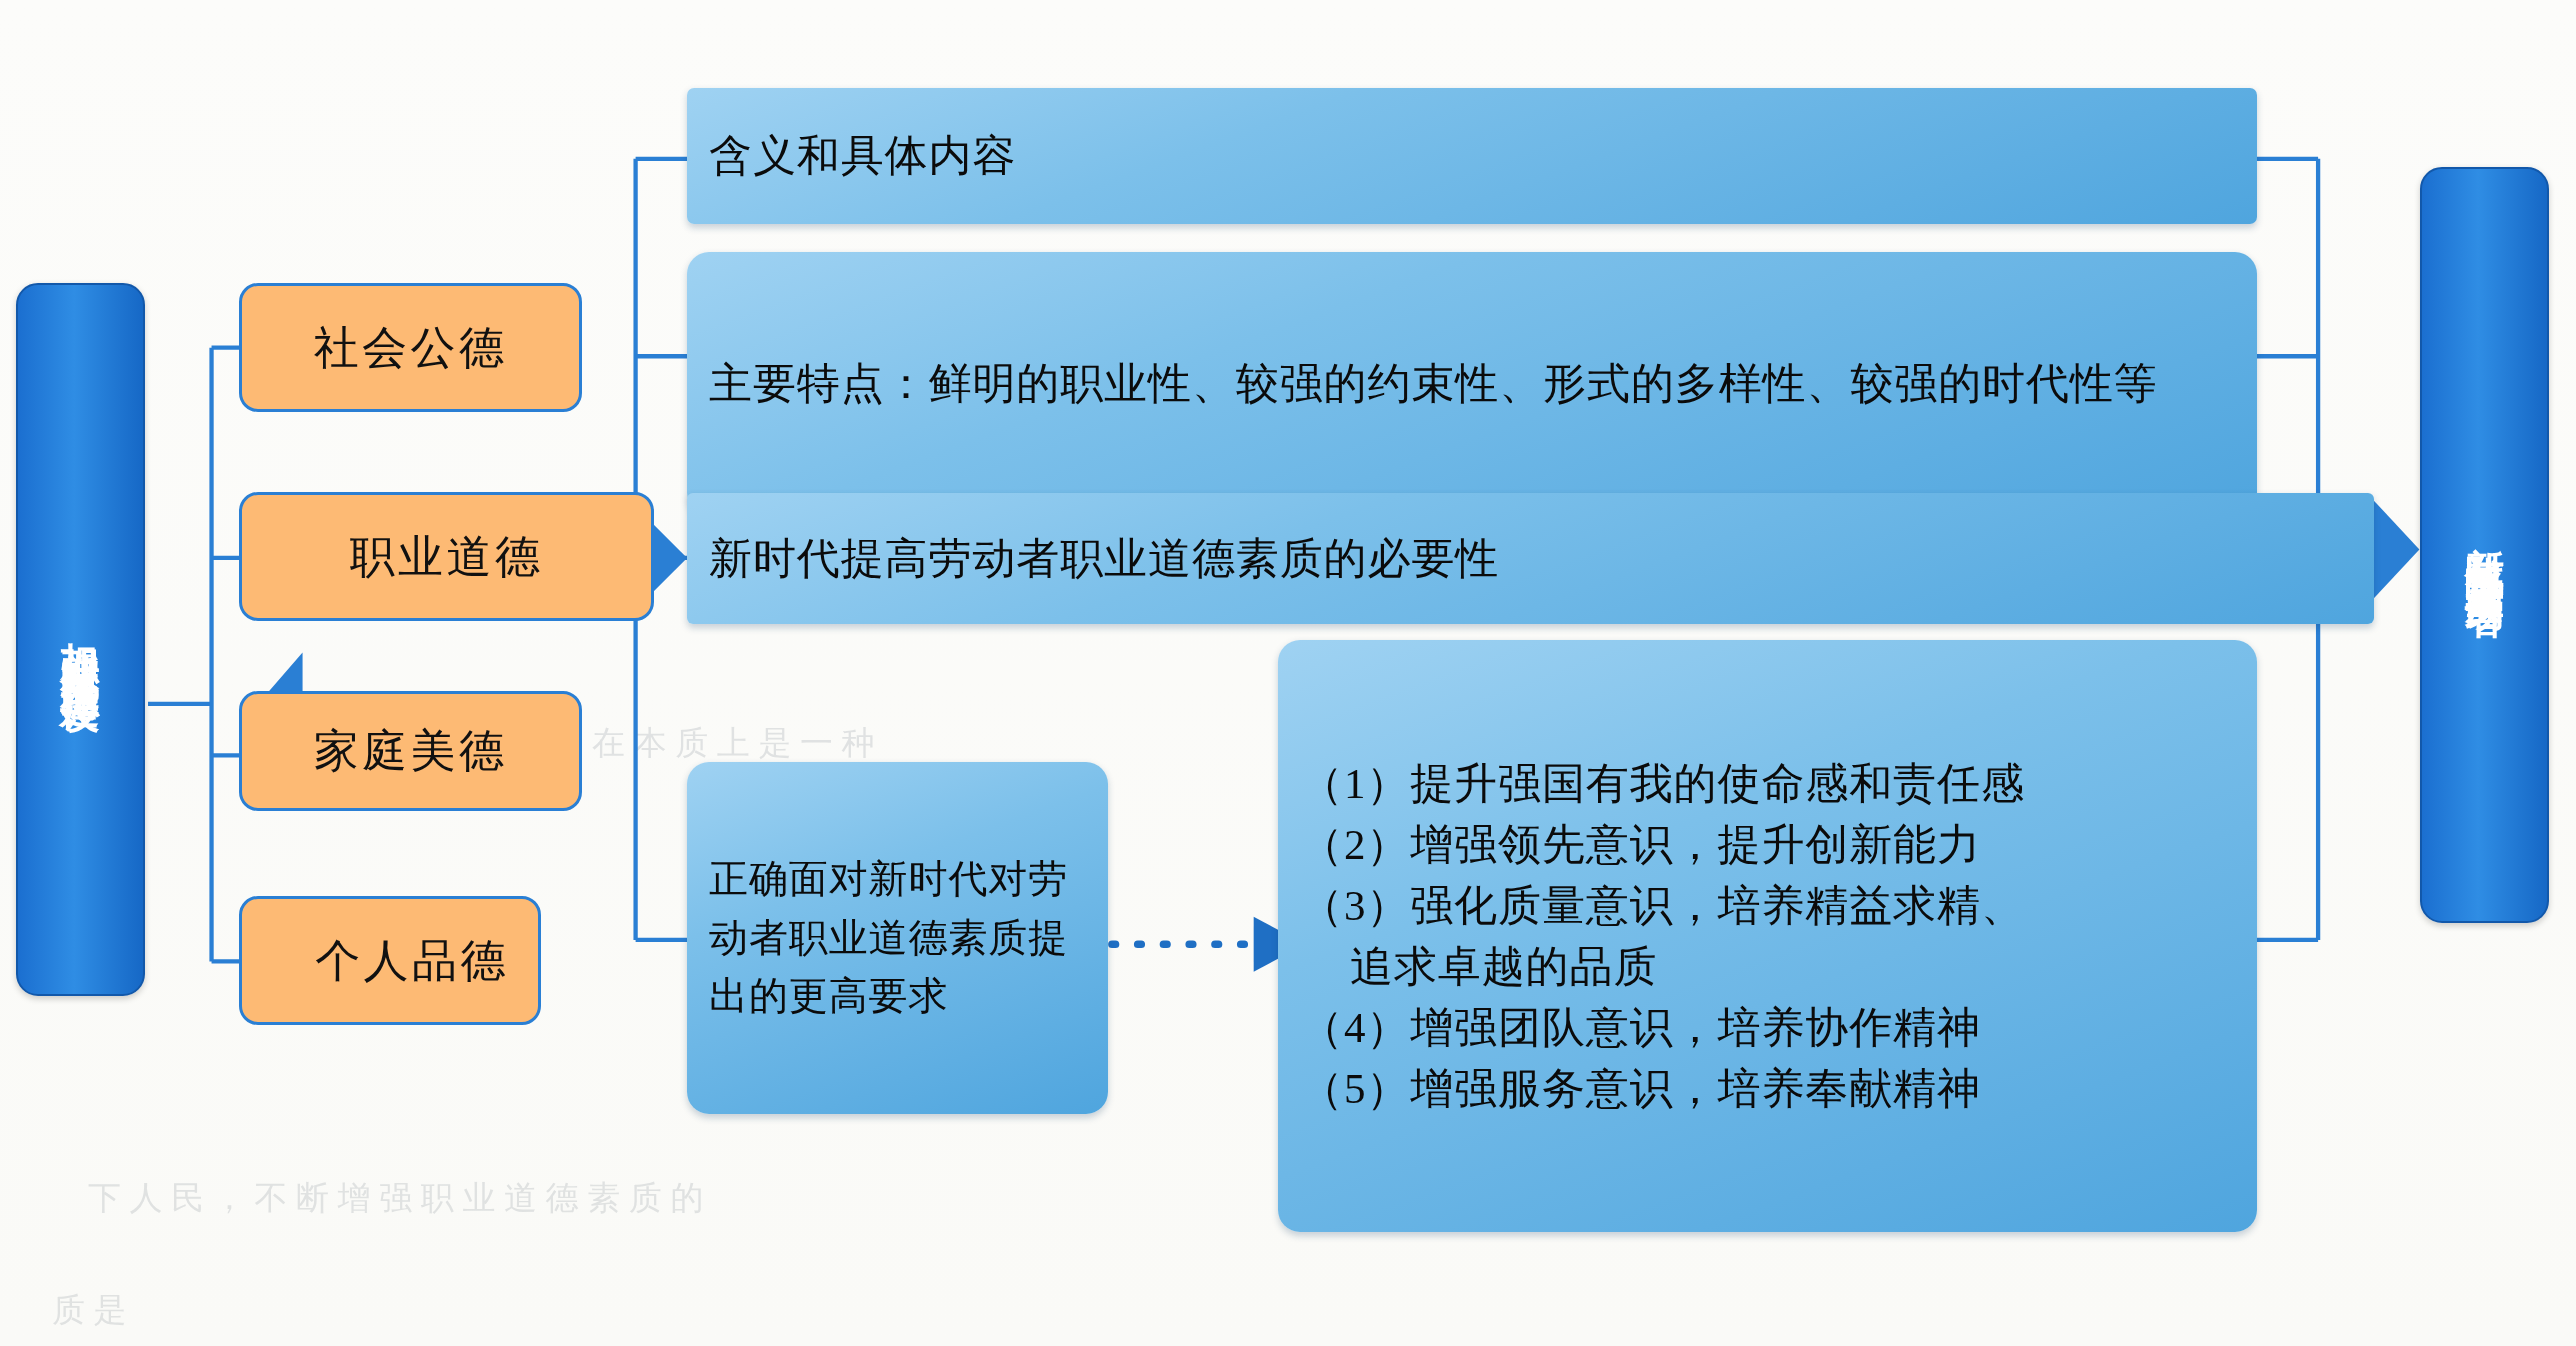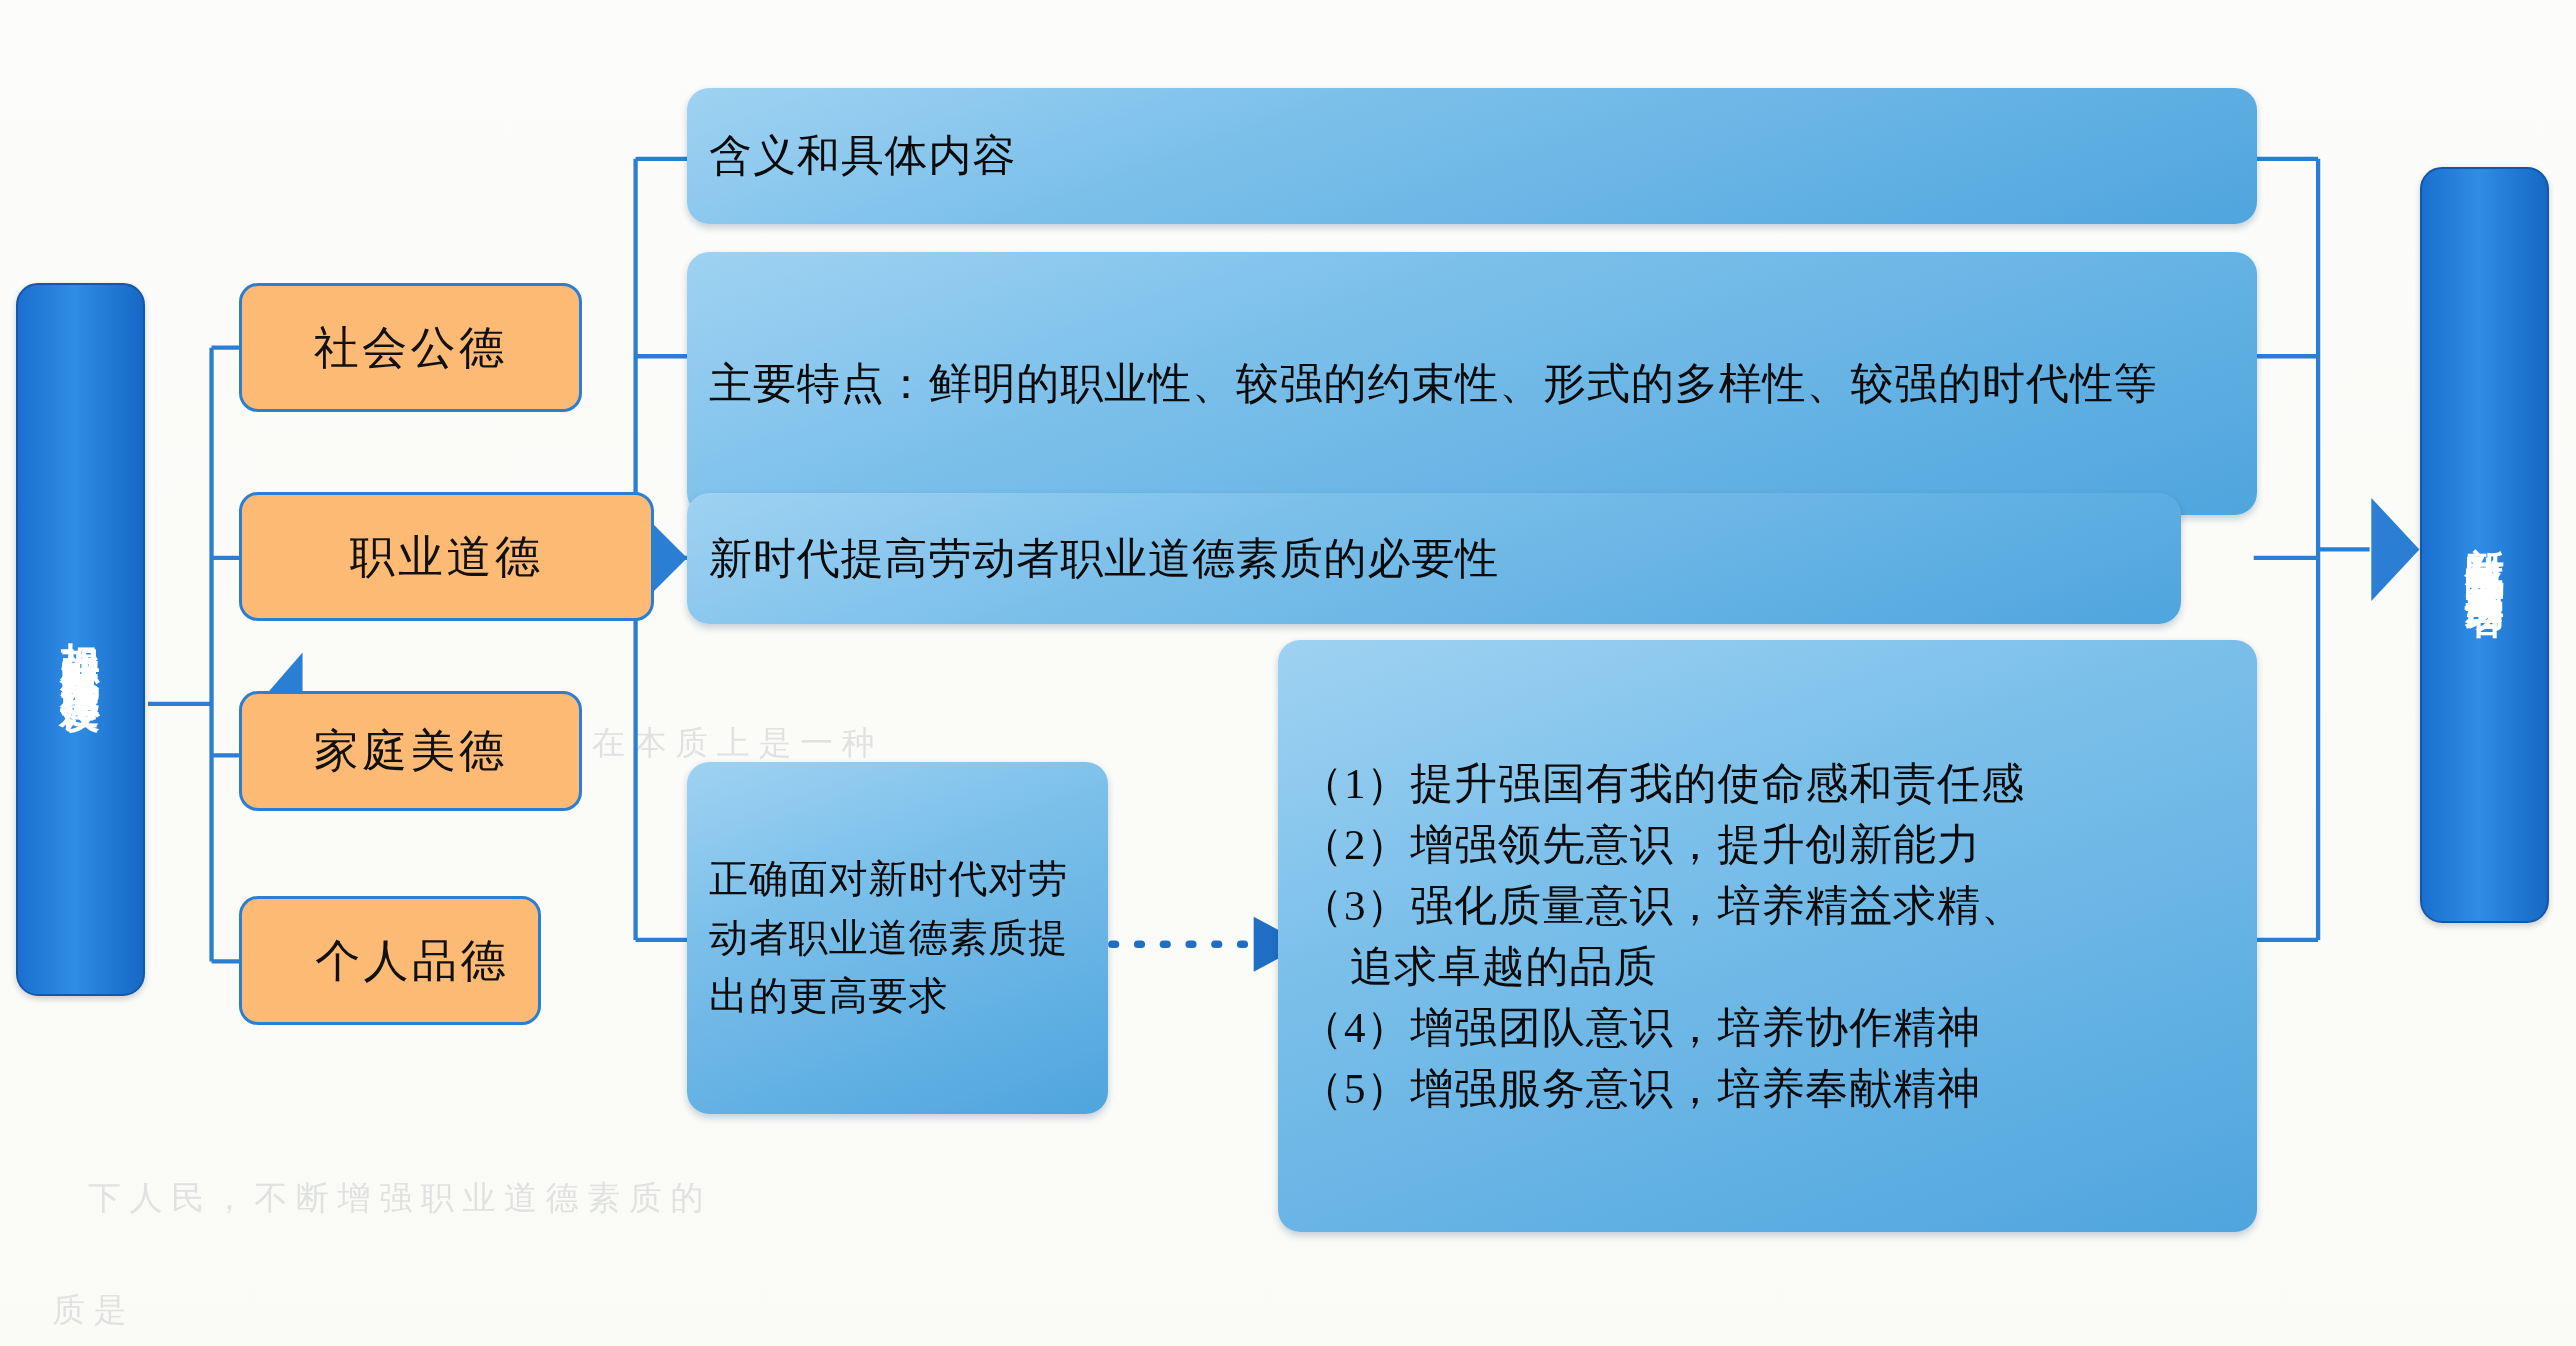--- a/index.html
+++ b/index.html
@@ -158,29 +158,29 @@
 <div class="node box-outline" style="left:239px; top:492px; width:415px; height:129px;">
   <span>职业道德</span>
 </div>
 <div class="node box-outline" style="left:239px; top:691px; width:343px; height:120px;">
   <span>家庭美德</span>
 </div>
 <div class="node box-outline" style="left:239px; top:896px; width:302px; height:129px;padding-left:44px;">
   <span>个人品德</span>
 </div>
 
-<div class="node box-fill" style="left:687px; top:88px; width:1570px; height:136px;">
+<div class="node box-fill" style="left:687px; top:88px; width:1570px; height:136px;border-radius:7px;">
   <span class="txt">含义和具体内容</span>
 </div>
 
 <div class="node box-fill" style="left:687px; top:252px; width:1570px; height:263px;">
   <span class="txt">主要特点：鲜明的职业性、较强的约束性、形式的多样性、较强的时代性等</span>
 </div>
 
-<div class="node box-fill" style="left:687px; top:493px; width:1494px; height:131px;">
+<div class="node box-fill" style="left:687px; top:493px; width:1687px; height:131px;border-radius:6px;">
   <span class="txt">新时代提高劳动者职业道德素质的必要性</span>
 </div>
 
 <div class="node box-fill small" style="left:687px; top:762px; width:421px; height:352px;">
   <span class="txt">正确面对新时代对劳动者职业道德素质提出的更高要求</span>
 </div>
 
 <div class="node box-fill list" style="left:1278px; top:640px; width:979px; height:592px; align-items:center;">
   <div style="width:100%;">
     <div class="txt line">（1）提升强国有我的使命感和责任感</div>

